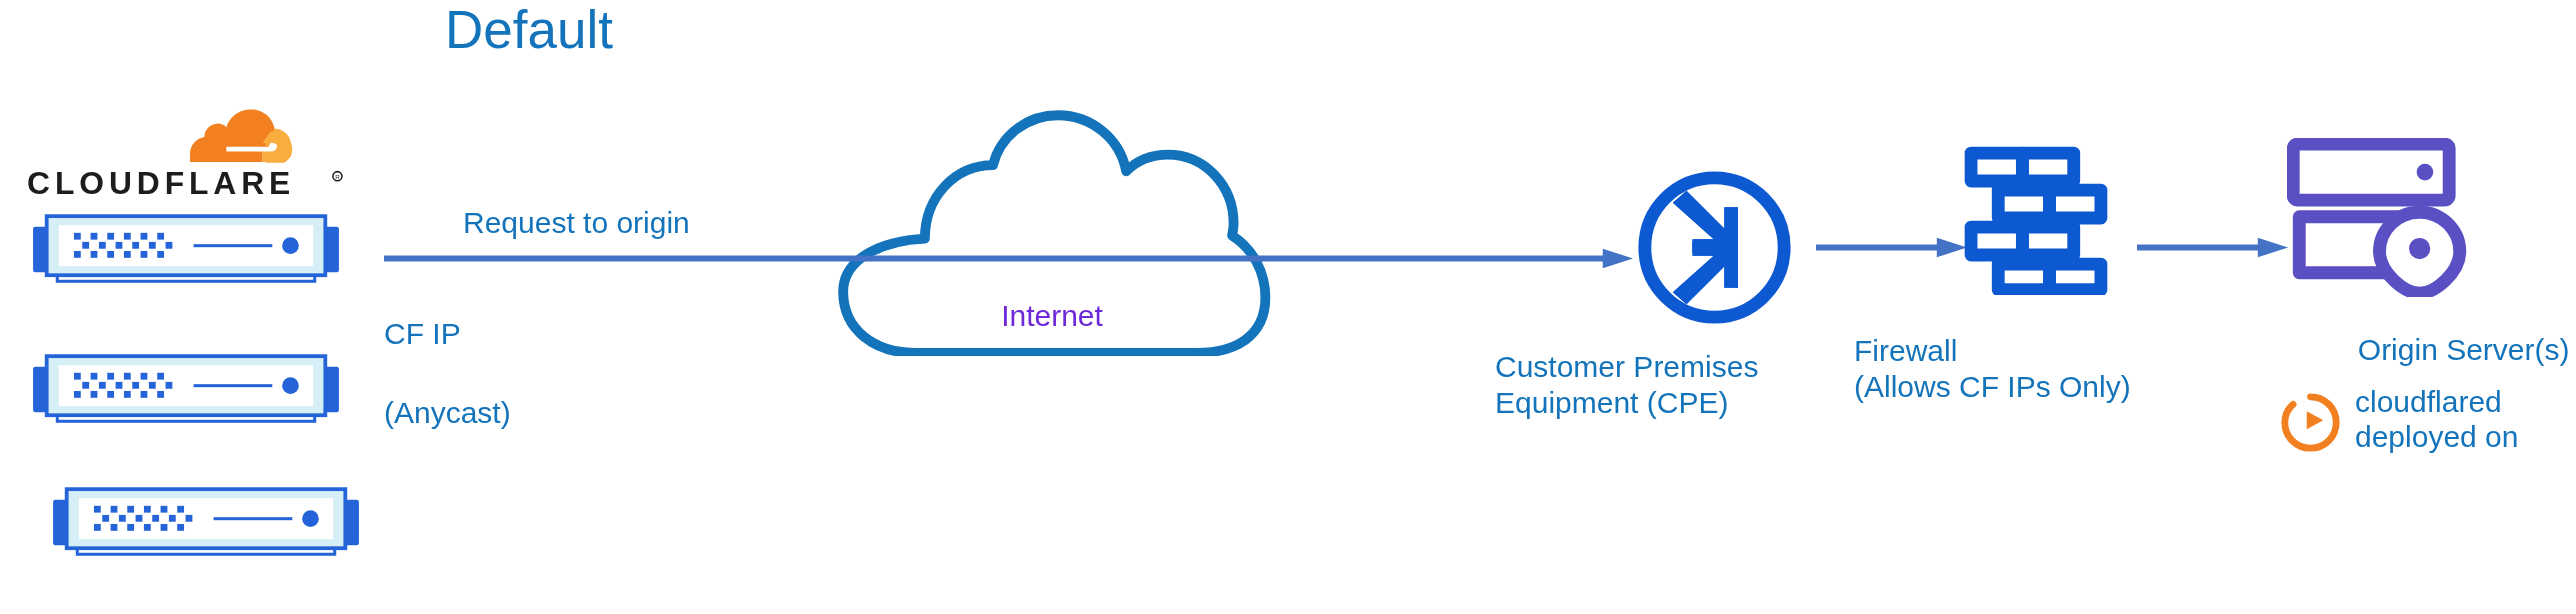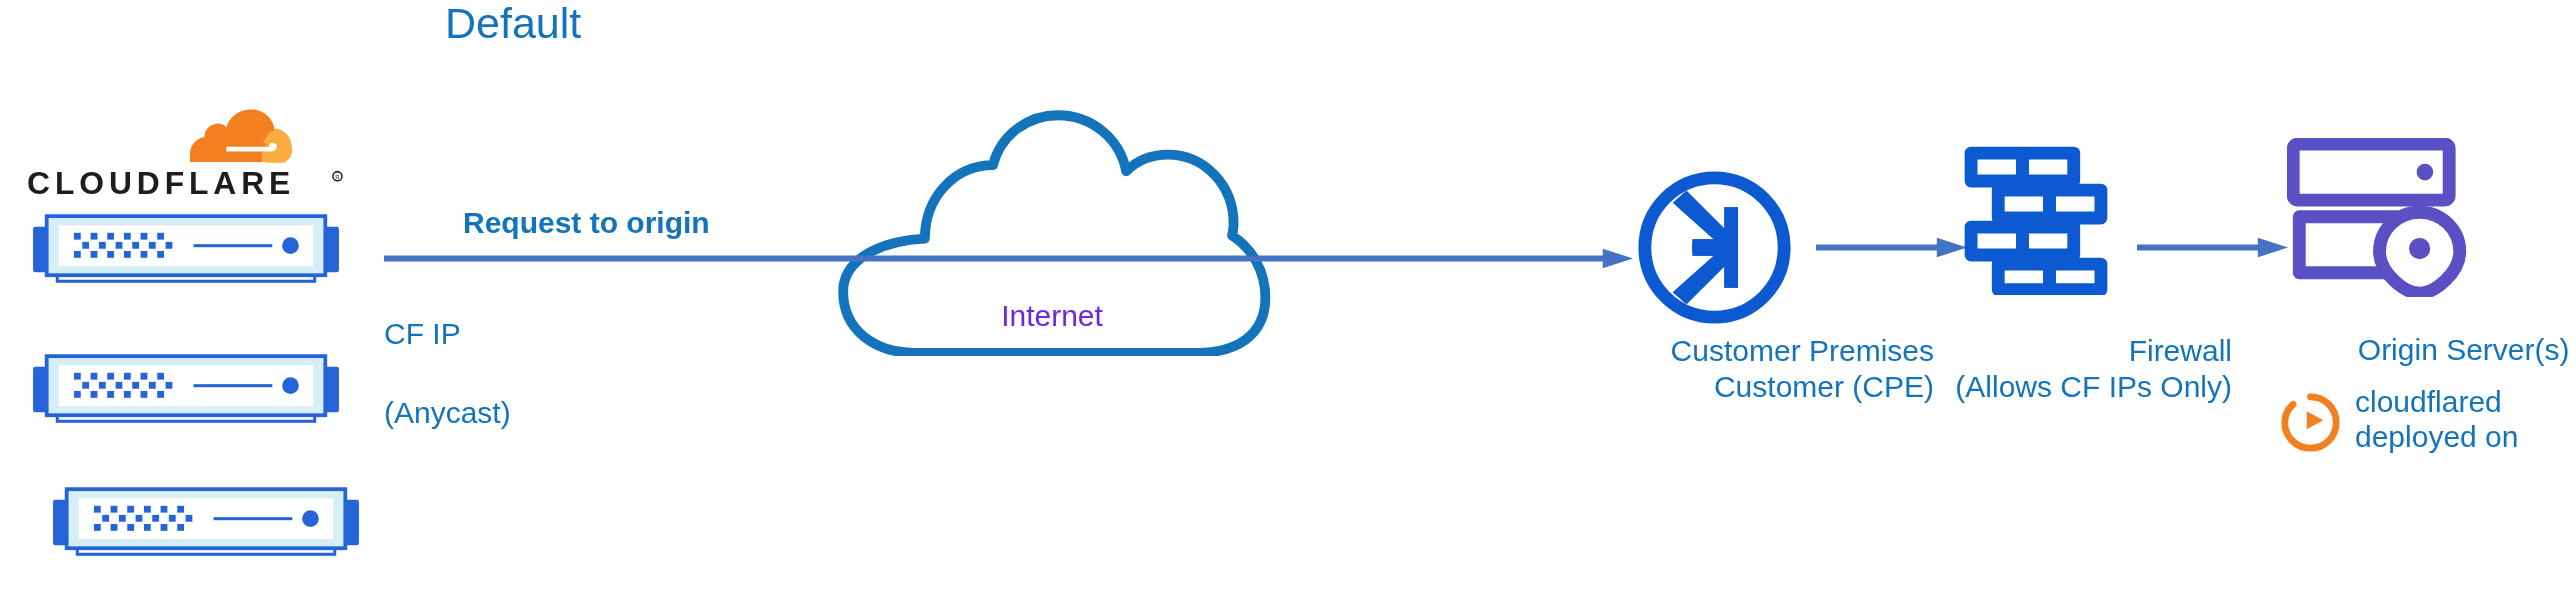--- a/index.html
+++ b/index.html
@@ -19,21 +19,21 @@
     position: absolute;
     left: 0; top: 0;
     width: 2576px;
     height: 614px;
   }
   
   .title {
     position: absolute;
     left: 445px;
     top: -1.5px;
-    font-size: 43px;
+    font-size: 53px;
     color: #1373bb;
     letter-spacing: 0px;
     white-space: nowrap;
   }
   
   .cf-brand {
     position: absolute;
     left: 27px;
     top: 106px;
     width: 318px;
@@ -88,21 +88,20 @@
     width: 1249px;
     height: 23px;
   }
   .lbl-request {
     position: absolute;
     left: 463px;
     top: 206px;
     font-size: 30px;
     color: #1373bb;
     white-space: nowrap;
-    font-weight: bold;
   }
   .lbl-cfip {
     position: absolute;
     left: 384px;
     top: 272px;
     font-size: 30px;
     color: #1373bb;
     line-height: 1.18;
     white-space: nowrap;
   }
@@ -110,23 +109,23 @@
   .cpe-icon {
     position: absolute;
     left: 1635px;
     top: 168px;
     width: 159px;
     height: 159px;
   }
   .cpe-label {
     position: absolute;
     left: 1495px;
-    top: 333px;
+    top: 349px;
     width: 439px;
-    text-align: right;
+    text-align: left;
     font-size: 30px;
     color: #1373bb;
     line-height: 1.2;
   }
   .arrow-cpe-fw {
     position: absolute;
     left: 1816px;
     top: 236px;
     width: 151px;
     height: 23px;
@@ -137,21 +136,21 @@
     left: 1962px;
     top: 144px;
     width: 151px;
     height: 151px;
   }
   .fw-label {
     position: absolute;
     left: 1854px;
     top: 333px;
     width: 378px;
-    text-align: right;
+    text-align: left;
     font-size: 30px;
     color: #1373bb;
     line-height: 1.2;
   }
   .arrow-fw-origin {
     position: absolute;
     left: 2137px;
     top: 236px;
     width: 151px;
     height: 23px;
@@ -361,21 +360,21 @@
         <polygon points="160,46 142,30 92,80 92,52 74,52 74,112 134,112 134,94 106,94" transform="translate(210,0) scale(-1,1)"></polygon>
 
         <polygon points="50,46 68,30 118,80 118,52 136,52 136,112 76,112 76,94 104,94" transform="translate(0,210) scale(1,-1)"></polygon>
 
         <polygon points="160,46 142,30 92,80 92,52 74,52 74,112 134,112 134,94 106,94" transform="translate(210,210) scale(-1,-1)"></polygon>
       </g>
     </svg>
   </div>
   <div class="cpe-label">
     <div>Customer Premises</div>
-    <div>Customer (CPE)</div>
+    <div>Equipment (CPE)</div>
   </div>
 
   <div class="arrow-cpe-fw">
     <svg viewBox="0 0 200 30" width="151" height="23">
       <line x1="0" y1="15" x2="162" y2="15" stroke="#4472c4" stroke-width="8"></line>
       <polygon points="160,2 200,15 160,28" fill="#4472c4"></polygon>
     </svg>
   </div>
 
   <div class="fw-icon">

